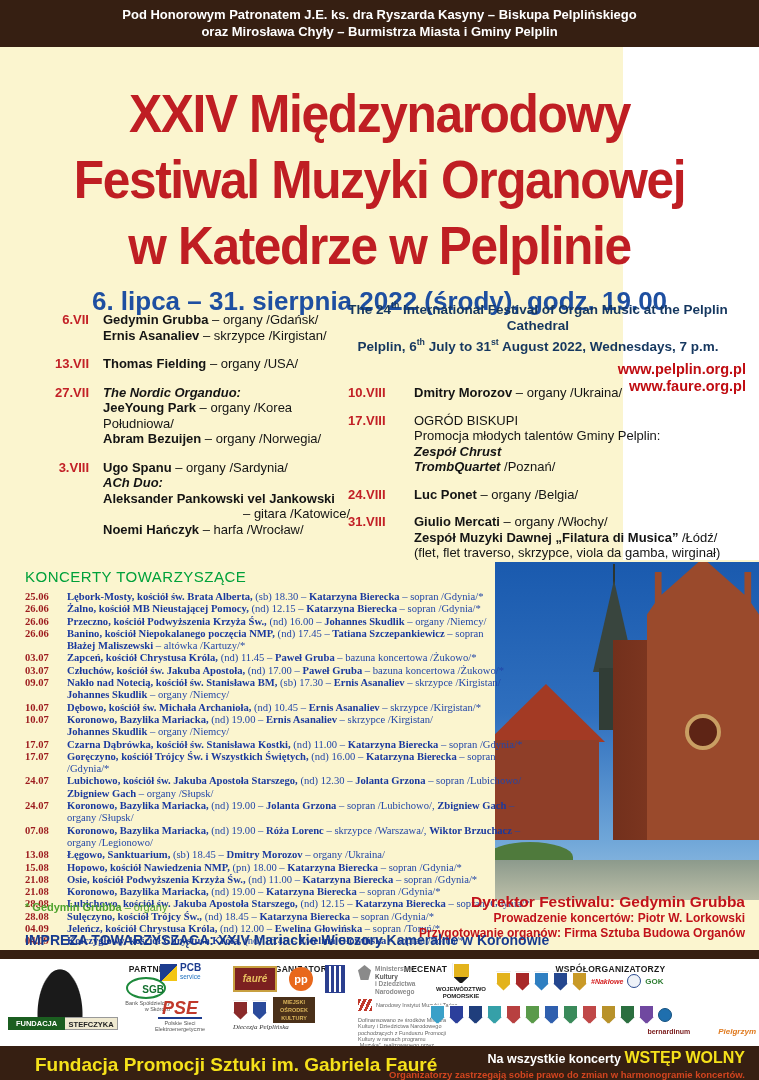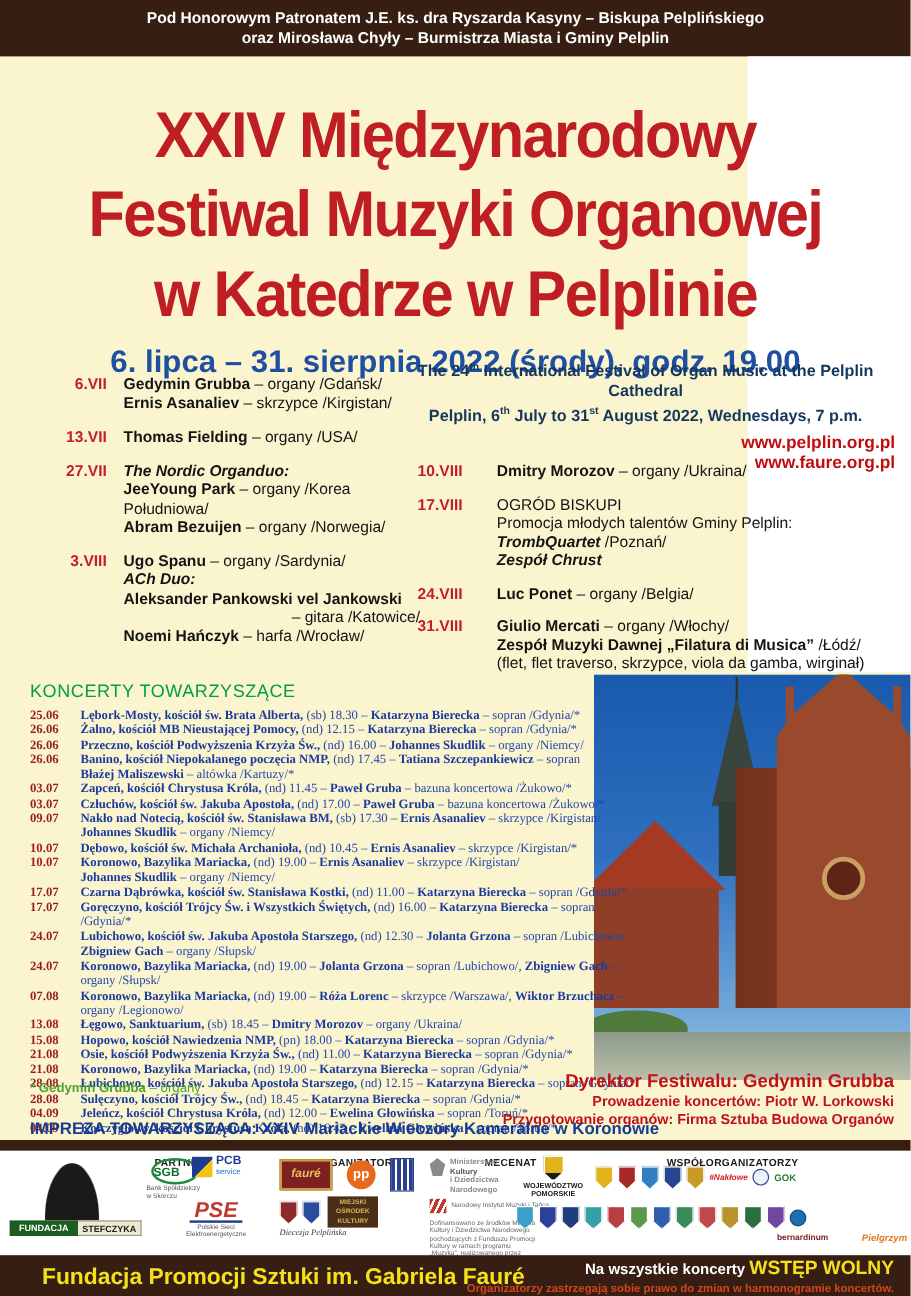--- a/index.html
+++ b/index.html
@@ -70,21 +70,21 @@
   #fh-mec{left:368px;width:115px;}
   #fh-coorg{left:528px;width:165px;}
   
   #stefczyka{position:absolute;left:8px;top:8px;width:110px;}
   #stef-portrait{width:48px;height:50px;margin-left:28px;background:
     radial-gradient(circle at 50% 30%, #1a1a1a 0 12px, transparent 13px),
     radial-gradient(ellipse at 50% 95%, #1a1a1a 0 22px, transparent 23px);}
   #stef-label{display:flex;width:110px;height:13px;font-size:7.5px;font-weight:bold;line-height:13px;text-align:center;}
   #stef-label .g{flex:1.1;background:#1b5e20;color:#fff;}
   #stef-label .c{flex:1;background:#efe9d0;color:#222;border:1px solid #999;border-left:none;box-sizing:border-box;}
-  #sgb{position:absolute;left:122px;top:6px;width:48px;text-align:left;}
+  #sgb{position:absolute;left:122px;top:18px;width:48px;text-align:right;}
   #sgb-oval{width:40px;height:22px;margin:0 auto;border:2.5px solid #1e8a3c;border-radius:50%;
     font-size:10px;font-weight:bold;color:#136f2e;line-height:22px;box-sizing:border-box;}
   .logo-sub{font-size:5.5px;color:#555;margin-top:1px;}
   #pcb{position:absolute;left:160px;top:4px;width:50px;display:flex;align-items:center;}
   #pcb-sq{width:17px;height:17px;background:linear-gradient(135deg,#1d3c8f 55%,#f2c514 55%);flex:none;}
   #pcb-txt{padding-left:3px;color:#1d3c8f;font-weight:bold;font-size:10px;line-height:9px;}
   #pcb-txt div{font-weight:normal;font-size:6.5px;color:#1d6fbf;}
   #pse{position:absolute;left:150px;top:42px;width:60px;text-align:center;}
   #pse-txt{font-size:18px;font-weight:bold;font-style:italic;color:#c0392b;line-height:15px;}
   #pse-bar{width:44px;height:2px;background:#1d3c8f;margin:1px auto;}
@@ -196,22 +196,22 @@
         <div class="prog-date">10.VIII</div>
         <div class="prog-content">
           <div class="prog-line"><span class="b">Dmitry Morozov</span><span> – organy /Ukraina/</span></div>
         </div>
       </div>
       <div class="prog-entry">
         <div class="prog-date">17.VIII</div>
         <div class="prog-content">
           <div class="prog-line"><span>OGRÓD BISKUPI</span></div>
           <div class="prog-line"><span>Promocja młodych talentów Gminy Pelplin:</span></div>
+          <div class="prog-line"><span class="b i">Zespół Chrust</span></div>
           <div class="prog-line"><span class="b i">TrombQuartet</span><span> /Poznań/</span></div>
-          <div class="prog-line"><span class="b i">Zespół Chrust</span></div>
         </div>
       </div>
       <div class="prog-entry">
         <div class="prog-date">24.VIII</div>
         <div class="prog-content">
           <div class="prog-line"><span class="b">Luc Ponet</span><span> – organy /Belgia/</span></div>
         </div>
       </div>
       <div class="prog-entry">
         <div class="prog-date">31.VIII</div>

